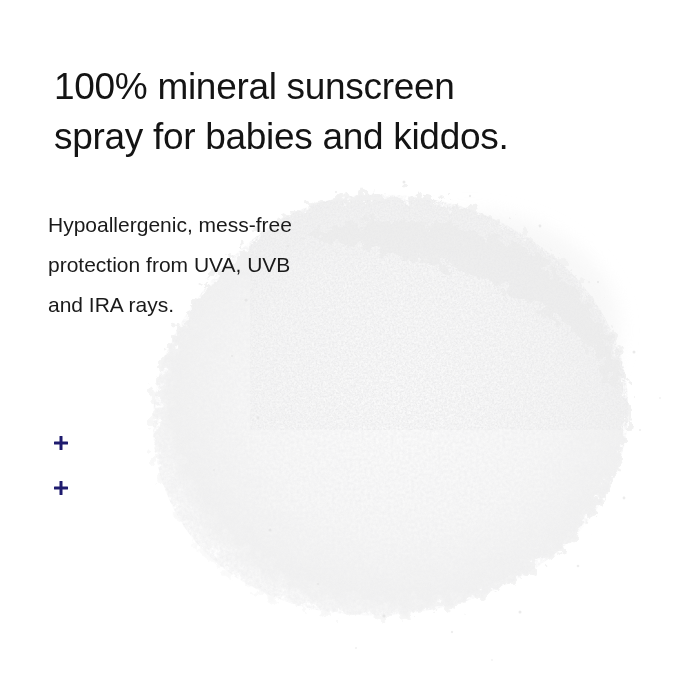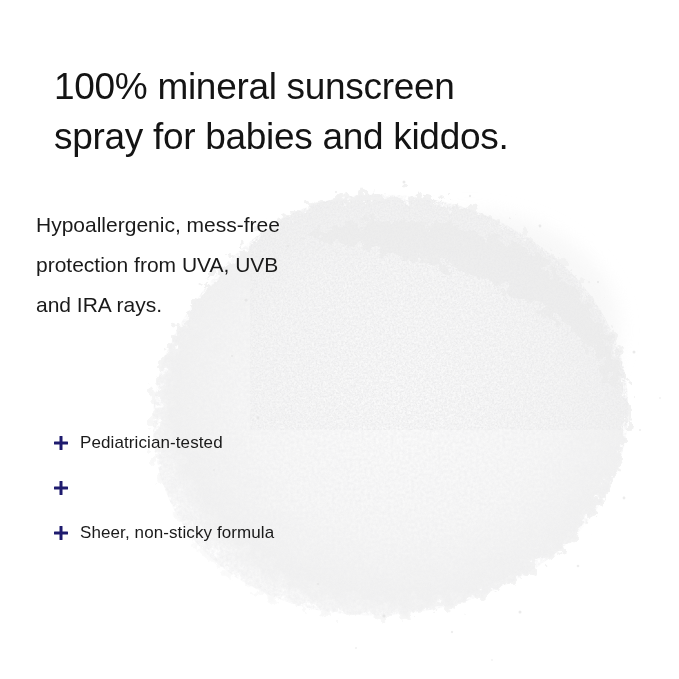--- a/index.html
+++ b/index.html
@@ -56,21 +56,21 @@
     font-size: 37px;
     line-height: 50px;
     font-weight: 300;
     letter-spacing: -0.3px;
     color: #141414;
     white-space: pre-line;
   }
 
   .subcopy {
     position: absolute;
-    left: 36px;
+    left: 48px;
     top: 205px;
     width: 400px;
     margin: 0;
     font-size: 21px;
     line-height: 40px;
     font-weight: 400;
     letter-spacing: 0px;
     color: #1a1a1a;
     white-space: pre-line;
   }
@@ -243,25 +243,20 @@
     <h1 class="headline">100% mineral sunscreen
 spray for babies and kiddos.</h1>
 
     <p class="subcopy">Hypoallergenic, mess-free
 protection from UVA, UVB
 and IRA rays.</p>
 
     <ul class="feature-list">
       <li class="feature-item">
         <span class="plus-icon"></span>
-        <span class="feature-label">Pediatrician-tested</span>
       </li>
       <li class="feature-item">
         <span class="plus-icon"></span>
       </li>
-      <li class="feature-item">
-        <span class="plus-icon"></span>
-        <span class="feature-label">Sheer, non-sticky formula</span>
-      </li>
     </ul>
 
   </div>
 </div>
 
 </body></html>

